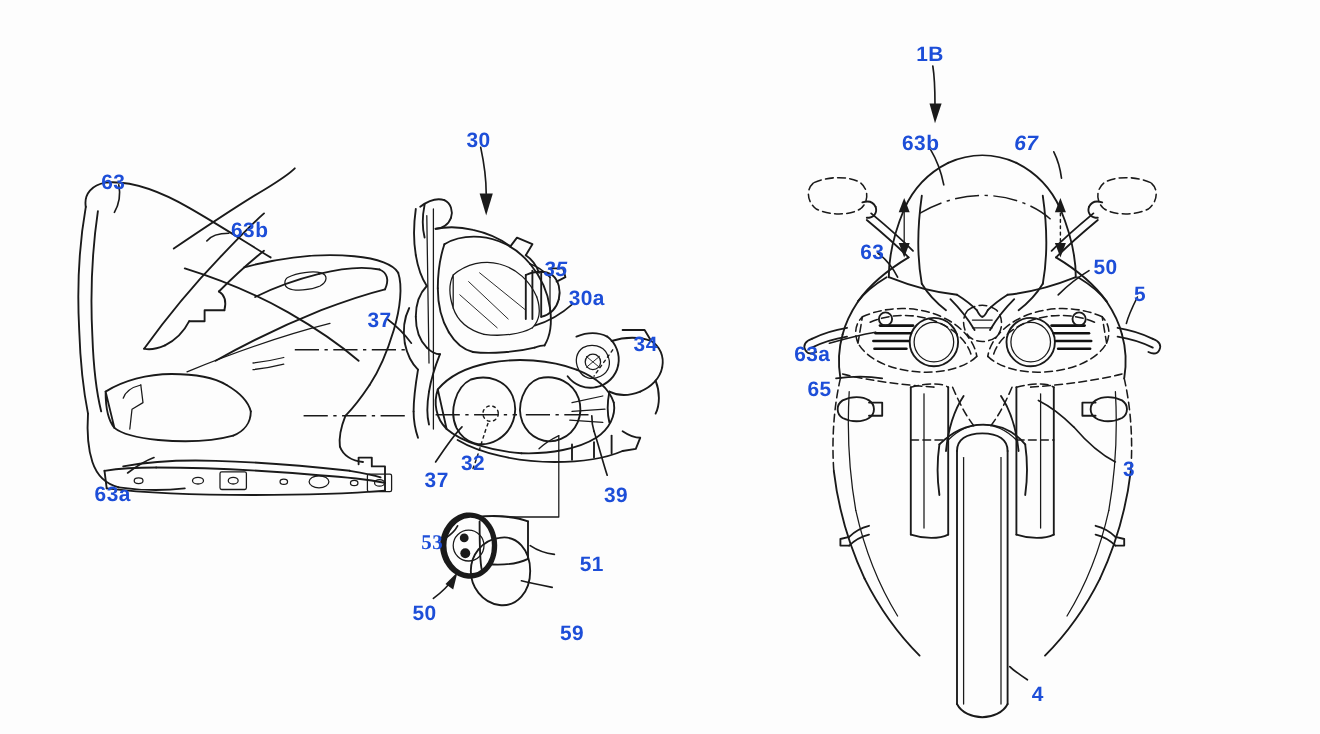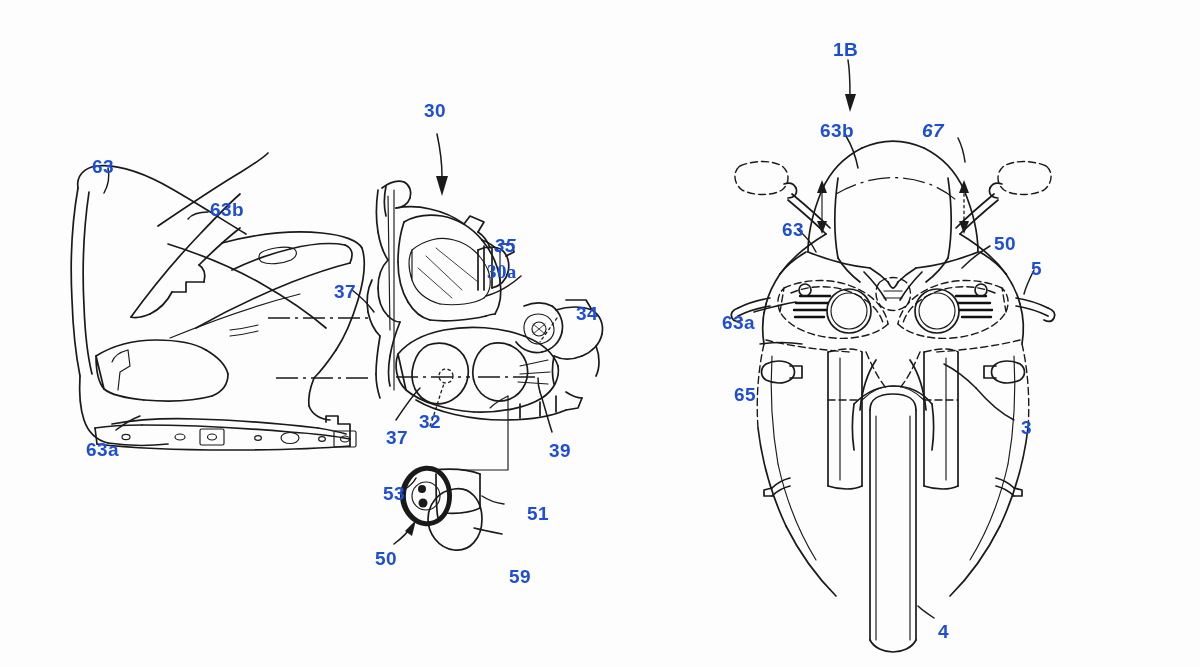--- a/index.html
+++ b/index.html
@@ -489,38 +489,38 @@
       <path class="lead" d="M1014,420 C1002,414 988,402 976,388"></path>
       <path class="lead" d="M976,388 C964,376 952,368 944,364"></path>
       <path class="lead" d="M934,618 C928,614 922,610 918,606"></path>
     </g>
   </svg>
 
   <div class="lbl" style="left:92px; top:157px;">63</div>
   <div class="lbl" style="left:210px; top:200px;">63b</div>
   <div class="lbl" style="left:86px; top:440px;">63a</div>
 
-  <div class="lbl" style="left:424px; top:101px;">30</div>
+  <div class="lbl" style="left:424px; top:119px;">30</div>
   <div class="lbl" style="left:494px; top:236px;font-style:italic;">35</div>
-  <div class="lbl" style="left:487px; top:262px;font-family:Liberation Serif, serif;">30a</div>
+  <div class="lbl" style="left:517px; top:262px;">30a</div>
   <div class="lbl" style="left:556px; top:304px;margin-left:20px;">34</div>
   <div class="lbl" style="left:334px; top:282px;">37</div>
   <div class="lbl" style="left:386px; top:428px;">37</div>
   <div class="lbl" style="left:419px; top:412px;">32</div>
   <div class="lbl" style="left:549px; top:441px;">39</div>
 
-  <div class="lbl" style="left:383px; top:484px;">53</div>
+  <div class="lbl" style="left:383px; top:484px;font-family:Liberation Serif, serif;">53</div>
   <div class="lbl" style="left:511px; top:504px;margin-left:16px;">51</div>
   <div class="lbl" style="left:509px; top:535px;margin-top:32px;">59</div>
   <div class="lbl" style="left:375px; top:549px;">50</div>
 
   <div class="lbl" style="left:833px; top:40px;">1B</div>
   <div class="lbl" style="left:820px; top:121px;">63b</div>
   <div class="lbl" style="left:922px; top:121px;font-style:italic;">67</div>
   <div class="lbl" style="left:782px; top:220px;">63</div>
   <div class="lbl" style="left:994px; top:234px;">50</div>
   <div class="lbl" style="left:1031px; top:259px;">5</div>
   <div class="lbl" style="left:722px; top:313px;">63a</div>
-  <div class="lbl" style="left:734px; top:345px;margin-top:40px;">65</div>
+  <div class="lbl" style="left:734px; top:345px;">65</div>
   <div class="lbl" style="left:1021px; top:418px;">3</div>
   <div class="lbl" style="left:938px; top:622px;">4</div>
 
 </div>
 
 </body></html>

